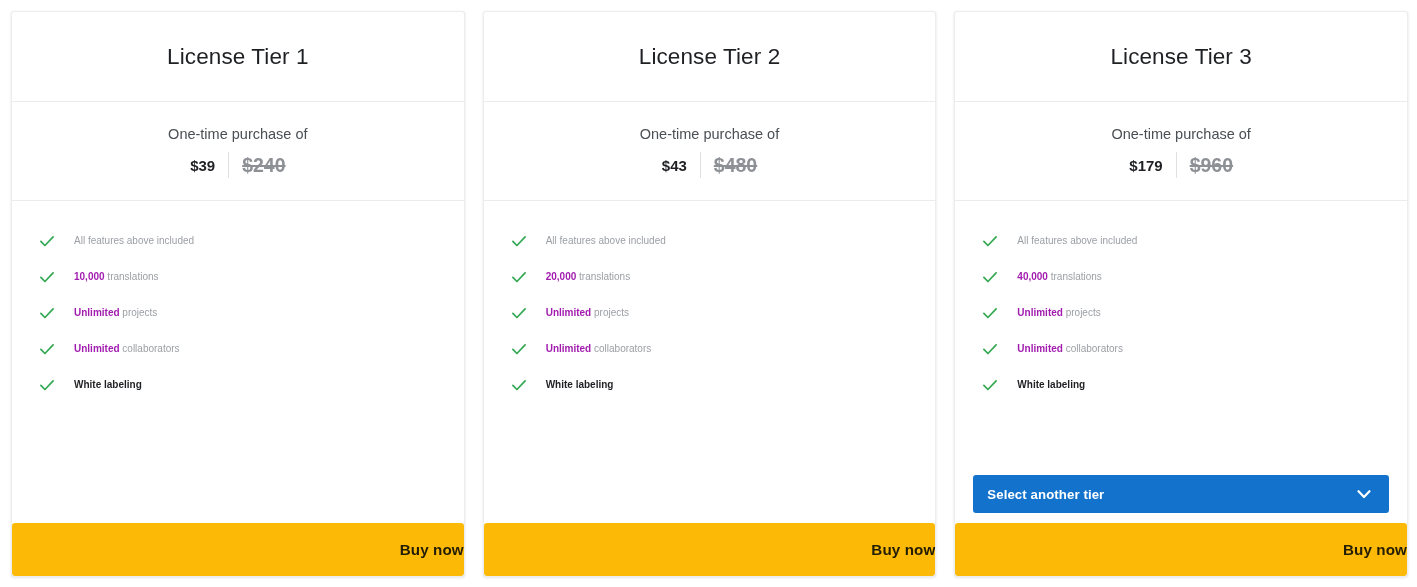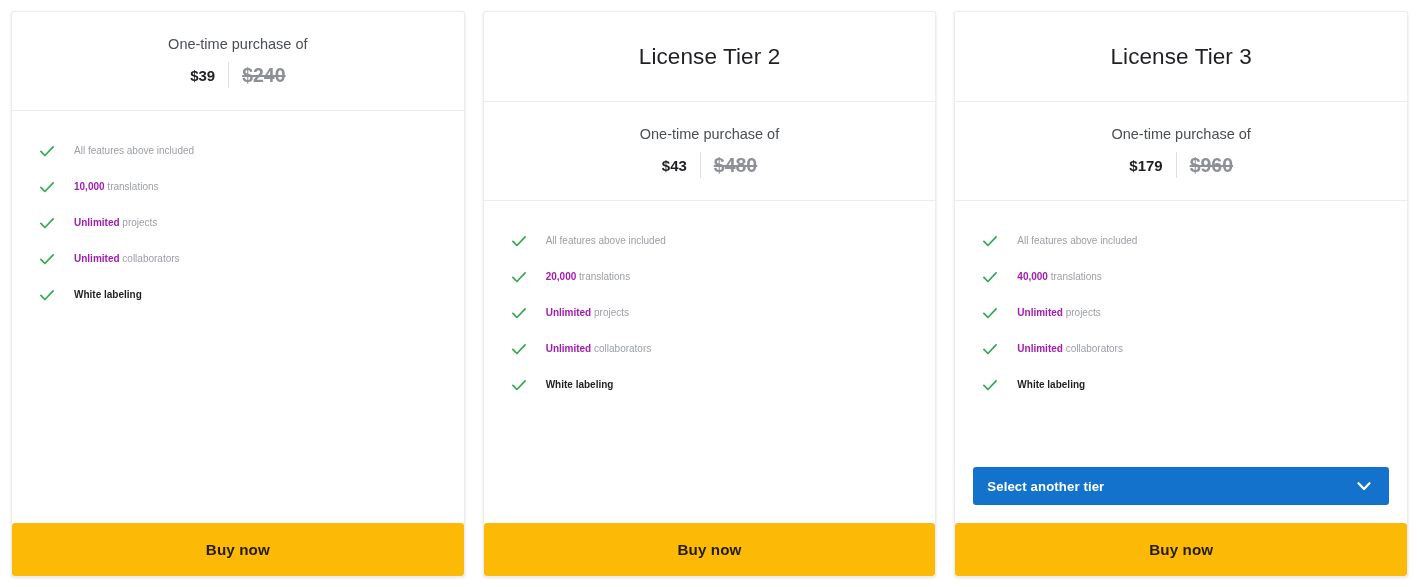--- a/index.html
+++ b/index.html
@@ -106,21 +106,21 @@
     color: #9b9fa4;
     line-height: 1.2;
     white-space: nowrap;
   }
   .feature-text .strong {
     font-weight: 700;
     color: #a21caf;
   }
   .feature-text.all-bold { font-weight: 700; color: #1f2023; }
   .tier-selector {
-    margin: 0 18px 18px 18px;
+    margin: 0 18px 10px 18px;
     height: 38px;
     background: #1373cc;
     border-radius: 3px;
     display: flex;
     align-items: center;
     justify-content: space-between;
     padding: 0 15px 0 14px;
     cursor: pointer;
     flex: 0 0 auto;
   }
@@ -132,38 +132,41 @@
   }
   .chevron-icon { width: 20px; height: 20px; display: block; }
   .buy-button {
     flex: 0 0 auto;
     height: 53px;
     background: #fcba07;
     border: none;
     border-radius: 3px;
     display: flex;
     align-items: center;
-    justify-content: center;
+    justify-content: flex-end;
     cursor: pointer;
     font-family: "Liberation Sans", sans-serif;
     width: 100%;
   }
   .buy-button-label {
     font-size: 15.2px;
     font-weight: 700;
     color: #231d06;
     letter-spacing: 0.1px;
   }
   .spacer { flex: 1 1 auto; }
 </style>
 </head>
 <body>
 
 <div class="pricing-row" id="pricing-row">
     <div class="tier-card">
+      <div class="card-header">
+        <h2 class="card-title">License Tier 1</h2>
+      </div>
       <div class="card-price-block">
         <div class="price-caption">One-time purchase of</div>
         <div class="price-values">
           <span class="price-now">$39</span>
           <span class="price-divider"></span>
           <span class="price-was">$240</span>
         </div>
       </div>
       <ul class="features">
         <li class="feature-item">

